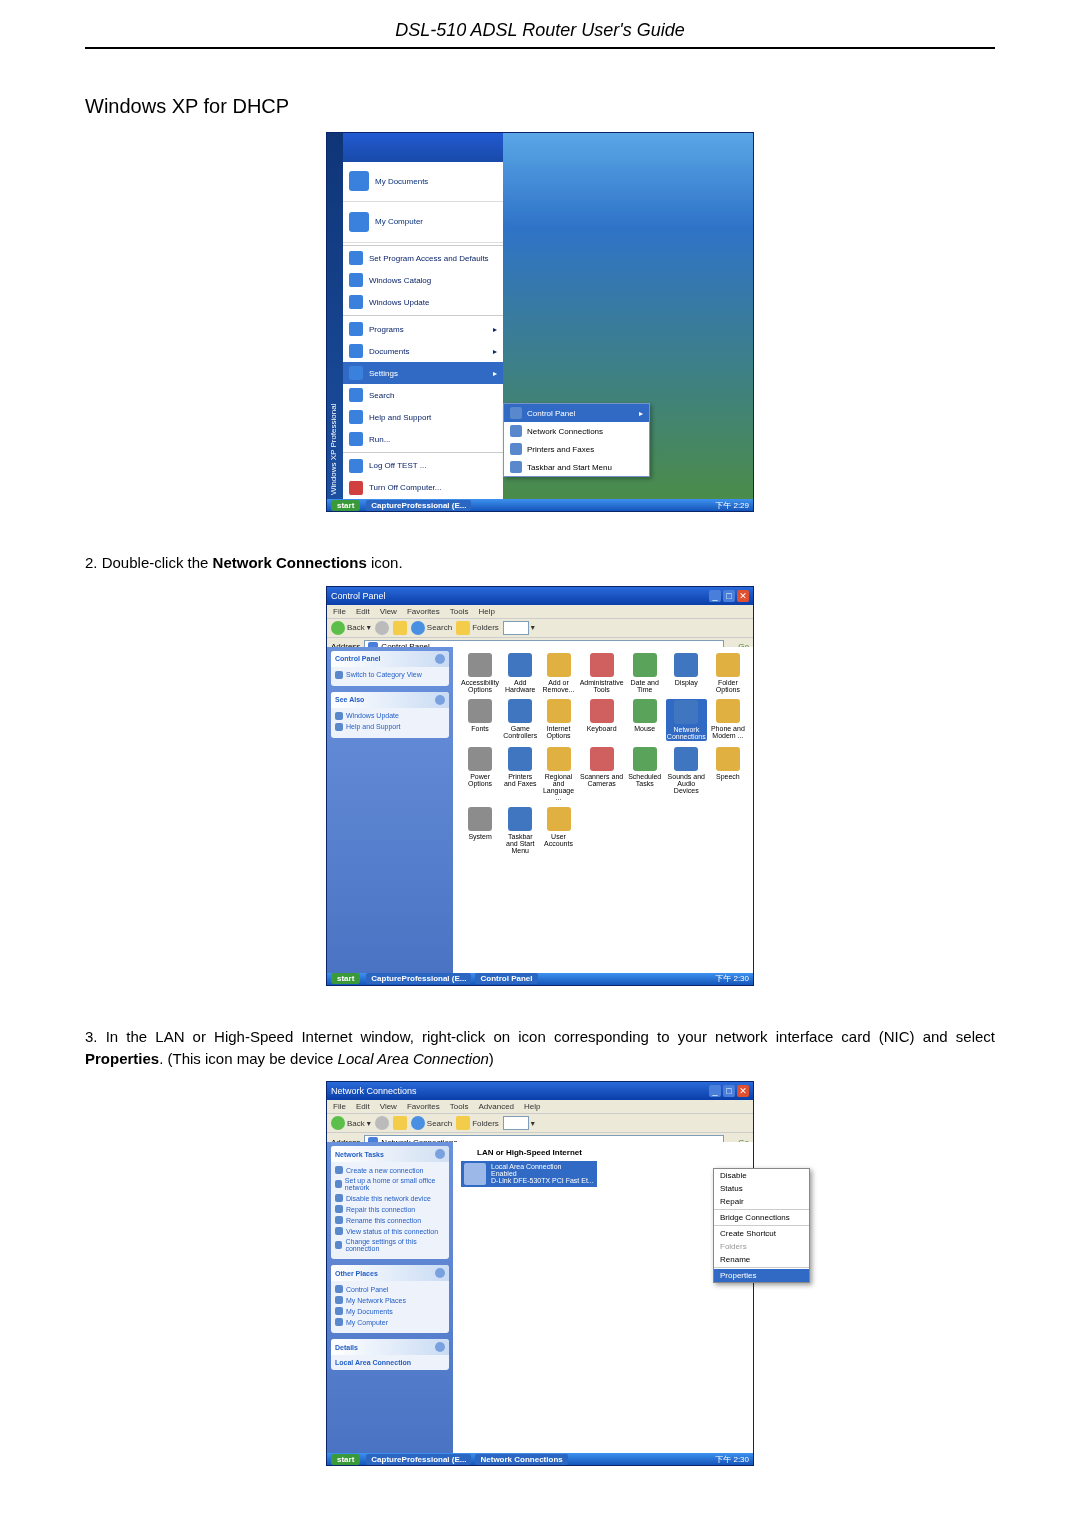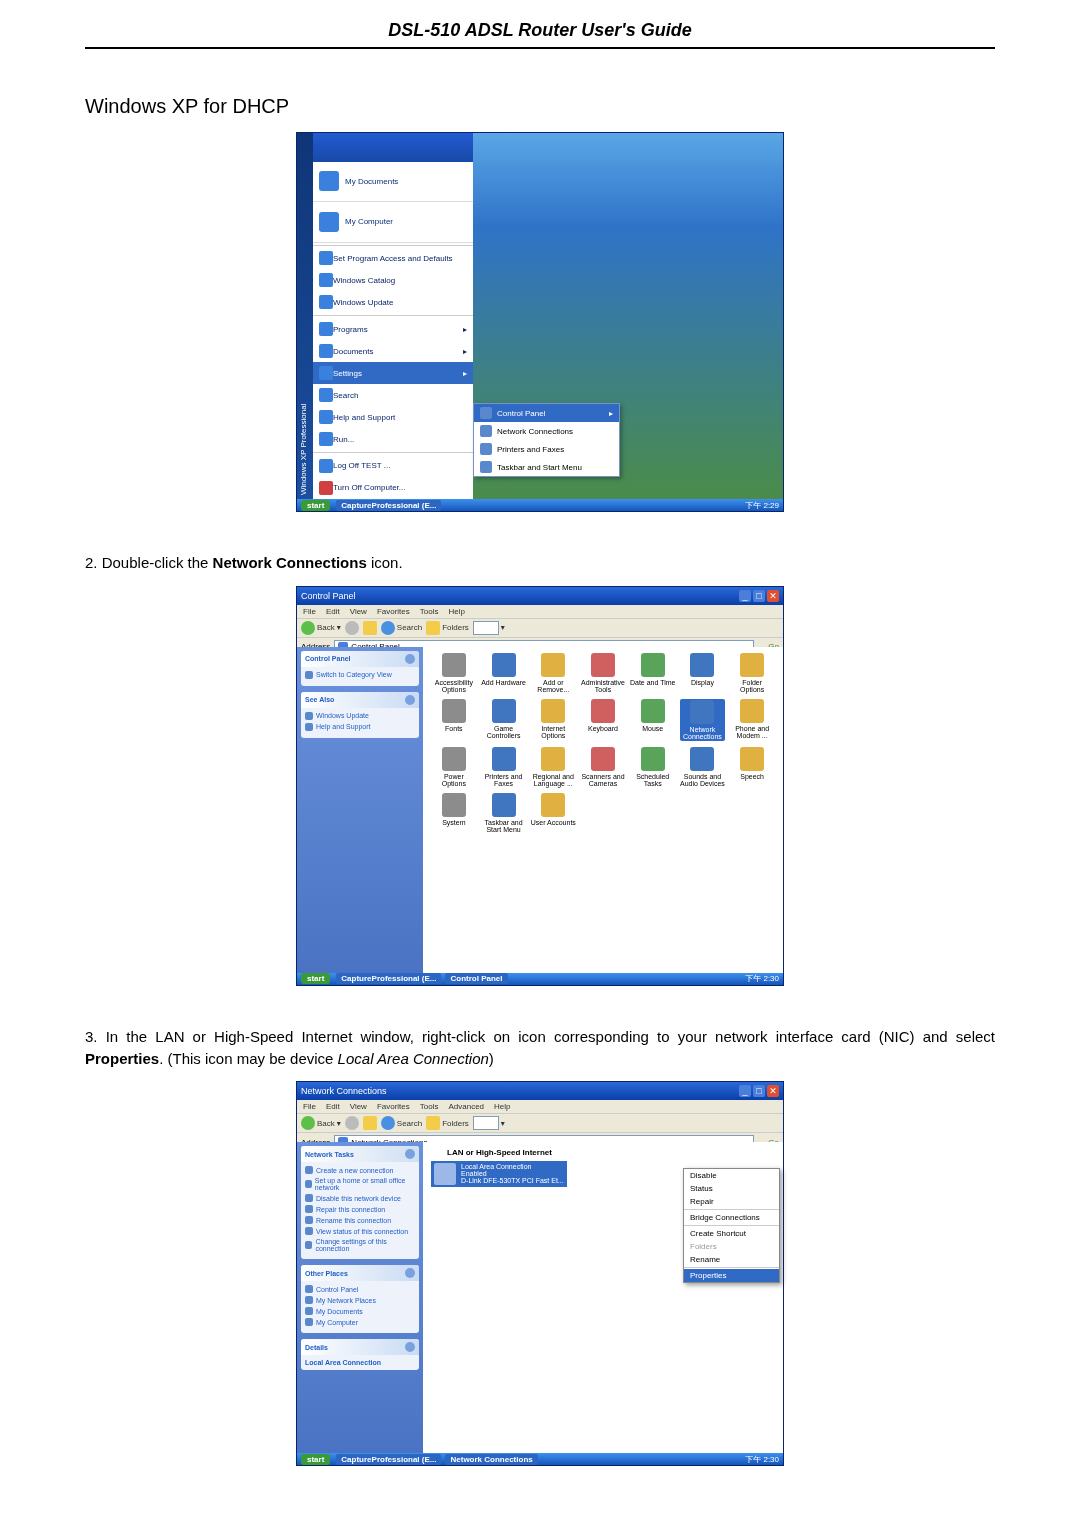--- a/index.html
+++ b/index.html
@@ -11,21 +11,21 @@
     width: 1080px;
   }
   .page {
     width: 1080px;
     padding: 20px 85px 30px 85px;
     box-sizing: border-box;
   }
   .header-title {
     text-align: center;
     font-style: italic;
-    font-weight: bold;
+    font-weight: normal;
     font-size: 18px;
     padding-bottom: 6px;
   }
   .rule {
     border-bottom: 2px solid #000;
     margin-bottom: 46px;
   }
   .section-heading {
     font-size: 20px;
     font-weight: normal;
@@ -34,21 +34,21 @@
   .step {
     font-size: 15px;
     line-height: 1.45;
     margin-bottom: 10px;
     text-align: justify;
   }
   .step .bold { font-weight: bold; }
   .step .italic { font-style: italic; }
   .figure {
     margin: 12px auto 40px auto;
-    width: 488px;
+    width: 428px;
     font-family: Tahoma, Arial, sans-serif;
     font-size: 8px;
     color: #fff;
     border: 1px solid #0a246a;
     box-sizing: border-box;
     position: relative;
     background: #3a6ea5;
   }
   
   .fig1 {
@@ -71,21 +71,21 @@
   .fig1 .startcol .hdr {
     height: 26px; background: linear-gradient(180deg,#225ad1,#184aa8);
     color:#fff; padding:4px 6px; font-size:8px;
   }
   .fig1 .startcol .icon-big {
     height: 40px; padding:4px 6px; display:flex; align-items:center; gap:6px; color:#08317a;
     border-bottom:1px solid #ddd;
   }
   .fig1 .startcol .icon-big .ic { width:20px; height:20px; background:#3a81dd; border-radius:3px;}
   .fig1 .startcol .item {
-    padding:4px 6px; display:flex; align-items:center; color:#0a246a;
+    padding:4px 6px; display:flex; align-items:center; gap:6px; color:#0a246a;
   }
   .fig1 .startcol .item.hl { background:#316ac5; color:#fff;}
   .fig1 .startcol .item .ic { width:14px; height:14px; background:#3a81dd; border-radius:2px;}
   .fig1 .startcol .sep { height:1px; background:#ccc; margin:2px 0;}
   .fig1 .submenu {
     position:absolute; left:176px; top:270px; width: 145px;
     background:#fff; border:1px solid #7893c9; color:#000;
     box-shadow: 2px 2px 4px rgba(0,0,0,.3);
   }
   .fig1 .submenu .item {

